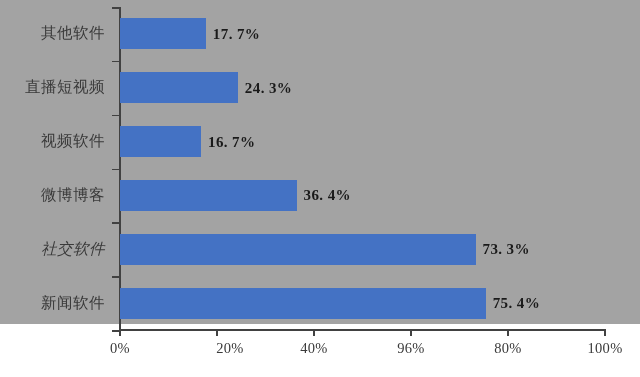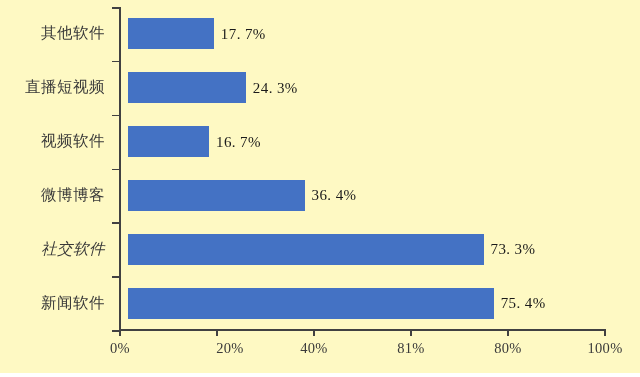--- a/index.html
+++ b/index.html
@@ -10,22 +10,22 @@
   body {
     width: 640px;
     height: 377px;
     font-family: "Liberation Serif", "DejaVu Serif", serif;
     overflow: hidden;
   }
 
   #chart-root {
     position: relative;
     width: 640px;
-    height: 373px;
-    background: #fef9c3;
+    height: 324px;
+    background: #a3a3a3;
   }
 
   
 
   .plot-area {
     position: absolute;
     left: 120px;
     top: 7px;
     width: 485px;
     height: 323px;
@@ -65,23 +65,24 @@
     position: absolute;
     top: 330px;
     width: 1.6px;
     height: 6px;
     background: #414141;
   }
 
   
   .bar-row {
     position: absolute;
-    left: 8px;
+    left: 0;
     height: 53.8px;       
     width: 100%;
+    font-weight: bold;
   }
   .bar {
     position: absolute;
     left: 0;
     top: 10px;
     height: 31px;
     background: #4472C4;
   }
   .bar-label {
     position: absolute;
@@ -195,18 +196,18 @@
       <div class="bar-row" style="top: 269.167px;">
         <div class="bar" style="width: 365.69px; background: rgb(68, 114, 196); top: 11.4167px;"></div>
         <div class="bar-label" style="left: 372.69px; color: rgb(26, 26, 26);">75. 4%</div>
       </div>
     </div>
 
   <div id="x-tick-labels">
       <div class="x-tick-label" style="left: 120px; color: rgb(58, 58, 58);">0%</div>
       <div class="x-tick-label" style="left: 217px; color: rgb(58, 58, 58); margin-left: 13px;">20%</div>
       <div class="x-tick-label" style="left: 314px; color: rgb(58, 58, 58);">40%</div>
-      <div class="x-tick-label" style="left: 411px; color: rgb(58, 58, 58);">81%</div>
+      <div class="x-tick-label" style="left: 411px; color: rgb(58, 58, 58);">96%</div>
       <div class="x-tick-label" style="left: 508px; color: rgb(58, 58, 58);">80%</div>
       <div class="x-tick-label" style="left: 605px; color: rgb(58, 58, 58);">100%</div>
     </div>
 
 </div>
 
 </body></html>

